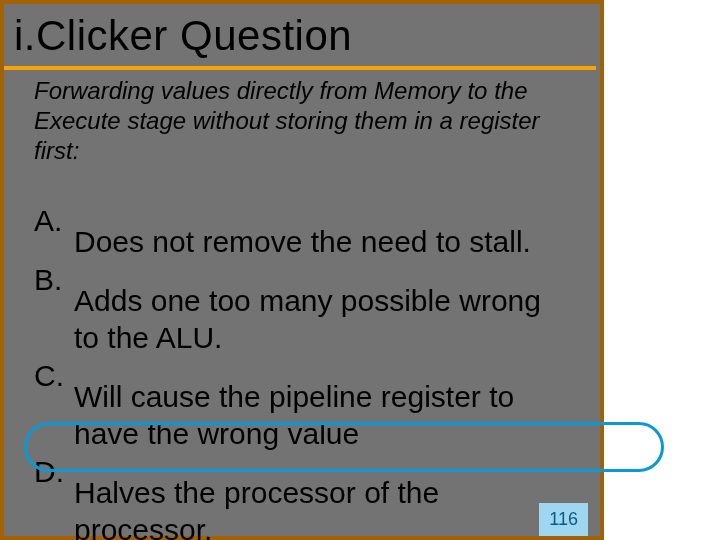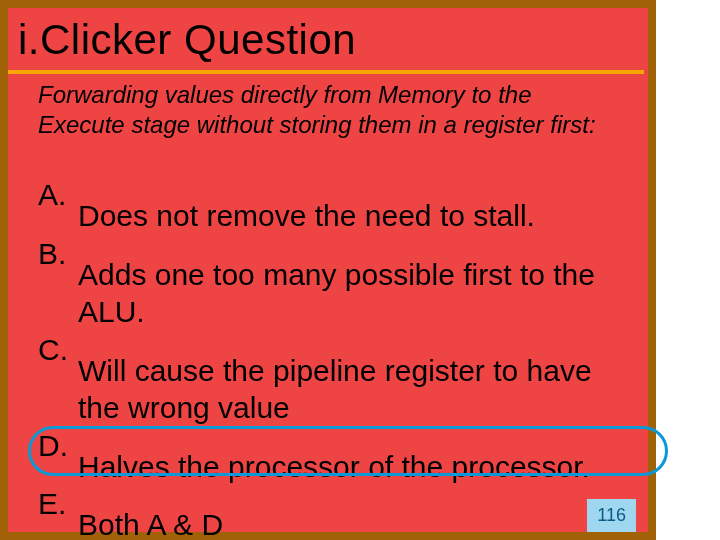--- a/index.html
+++ b/index.html
@@ -1,22 +1,22 @@
 <!DOCTYPE html>
 <html><head>
 <meta charset="utf-8">
 <style>
   * { box-sizing: border-box; margin: 0; padding: 0; }
   html, body { width: 720px; height: 540px; font-family: Arial, Helvetica, sans-serif; background: #fff; }
   .slide {
-    width: 656px;
+    width: 604px;
     height: 540px;
-    border: 8px solid #a16207;
+    border: 4px solid #a16207;
     position: relative;
-    background: #ef4444;
+    background: #737373;
   }
   .title {
     font-size: 42px;
     font-weight: 400;
     color: #000;
     padding: 8px 0 6px 10px;
     border-bottom: 4px solid #f7a600;
     margin: 0 4px 0 0;
     letter-spacing: 0.5px;
   }
@@ -65,21 +65,21 @@
 
   <div class="question">Forwarding values directly from Memory to the Execute stage without storing them in a register first:</div>
 
   <div class="answers">
     <div class="ans-row">
       <div class="ans-letter">A.</div>
       <div class="ans-text">Does not remove the need to stall.</div>
     </div>
     <div class="ans-row">
       <div class="ans-letter">B.</div>
-      <div class="ans-text">Adds one too many possible first to the ALU.</div>
+      <div class="ans-text">Adds one too many possible wrong to the ALU.</div>
     </div>
     <div class="ans-row">
       <div class="ans-letter">C.</div>
       <div class="ans-text">Will cause the pipeline register to have the wrong value</div>
     </div>
     <div class="ans-row">
       <div class="ans-letter">D.</div>
       <div class="ans-text">Halves the processor of the processor.</div>
     </div>
     <div class="ans-row">

